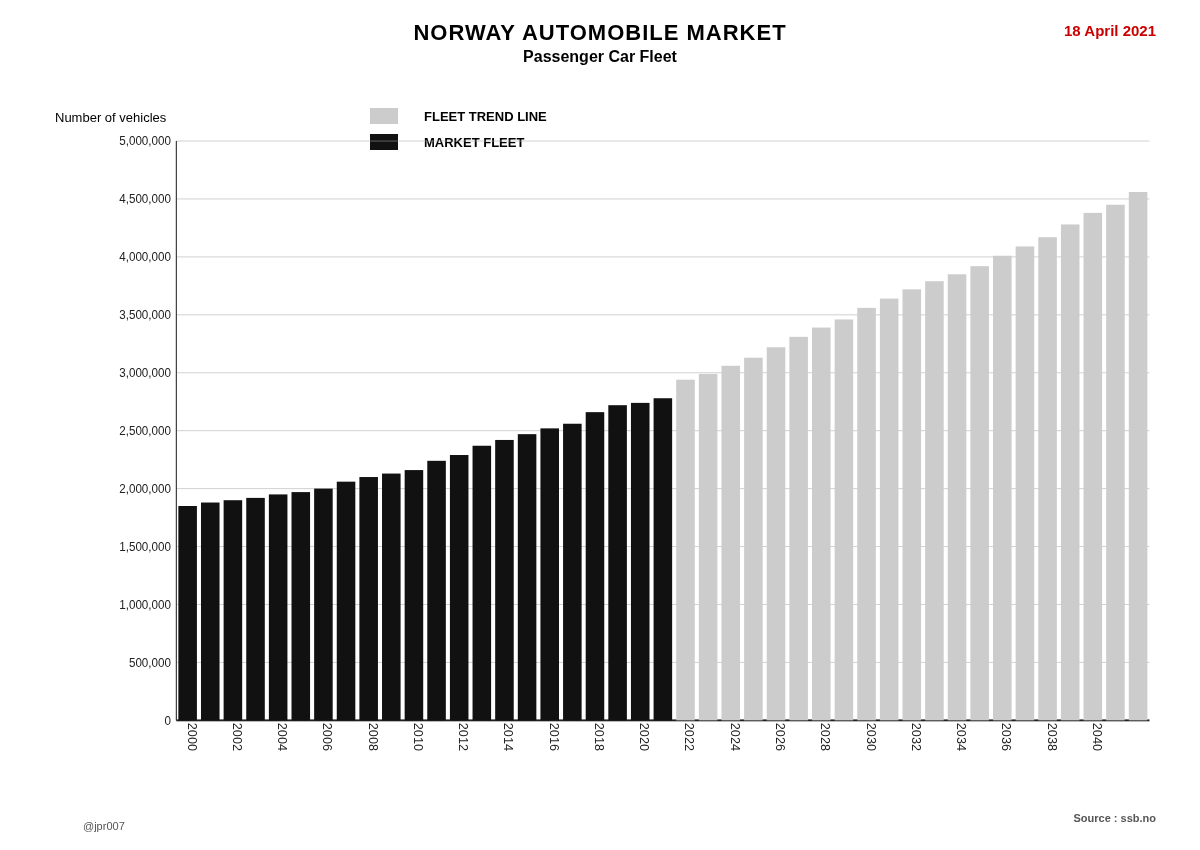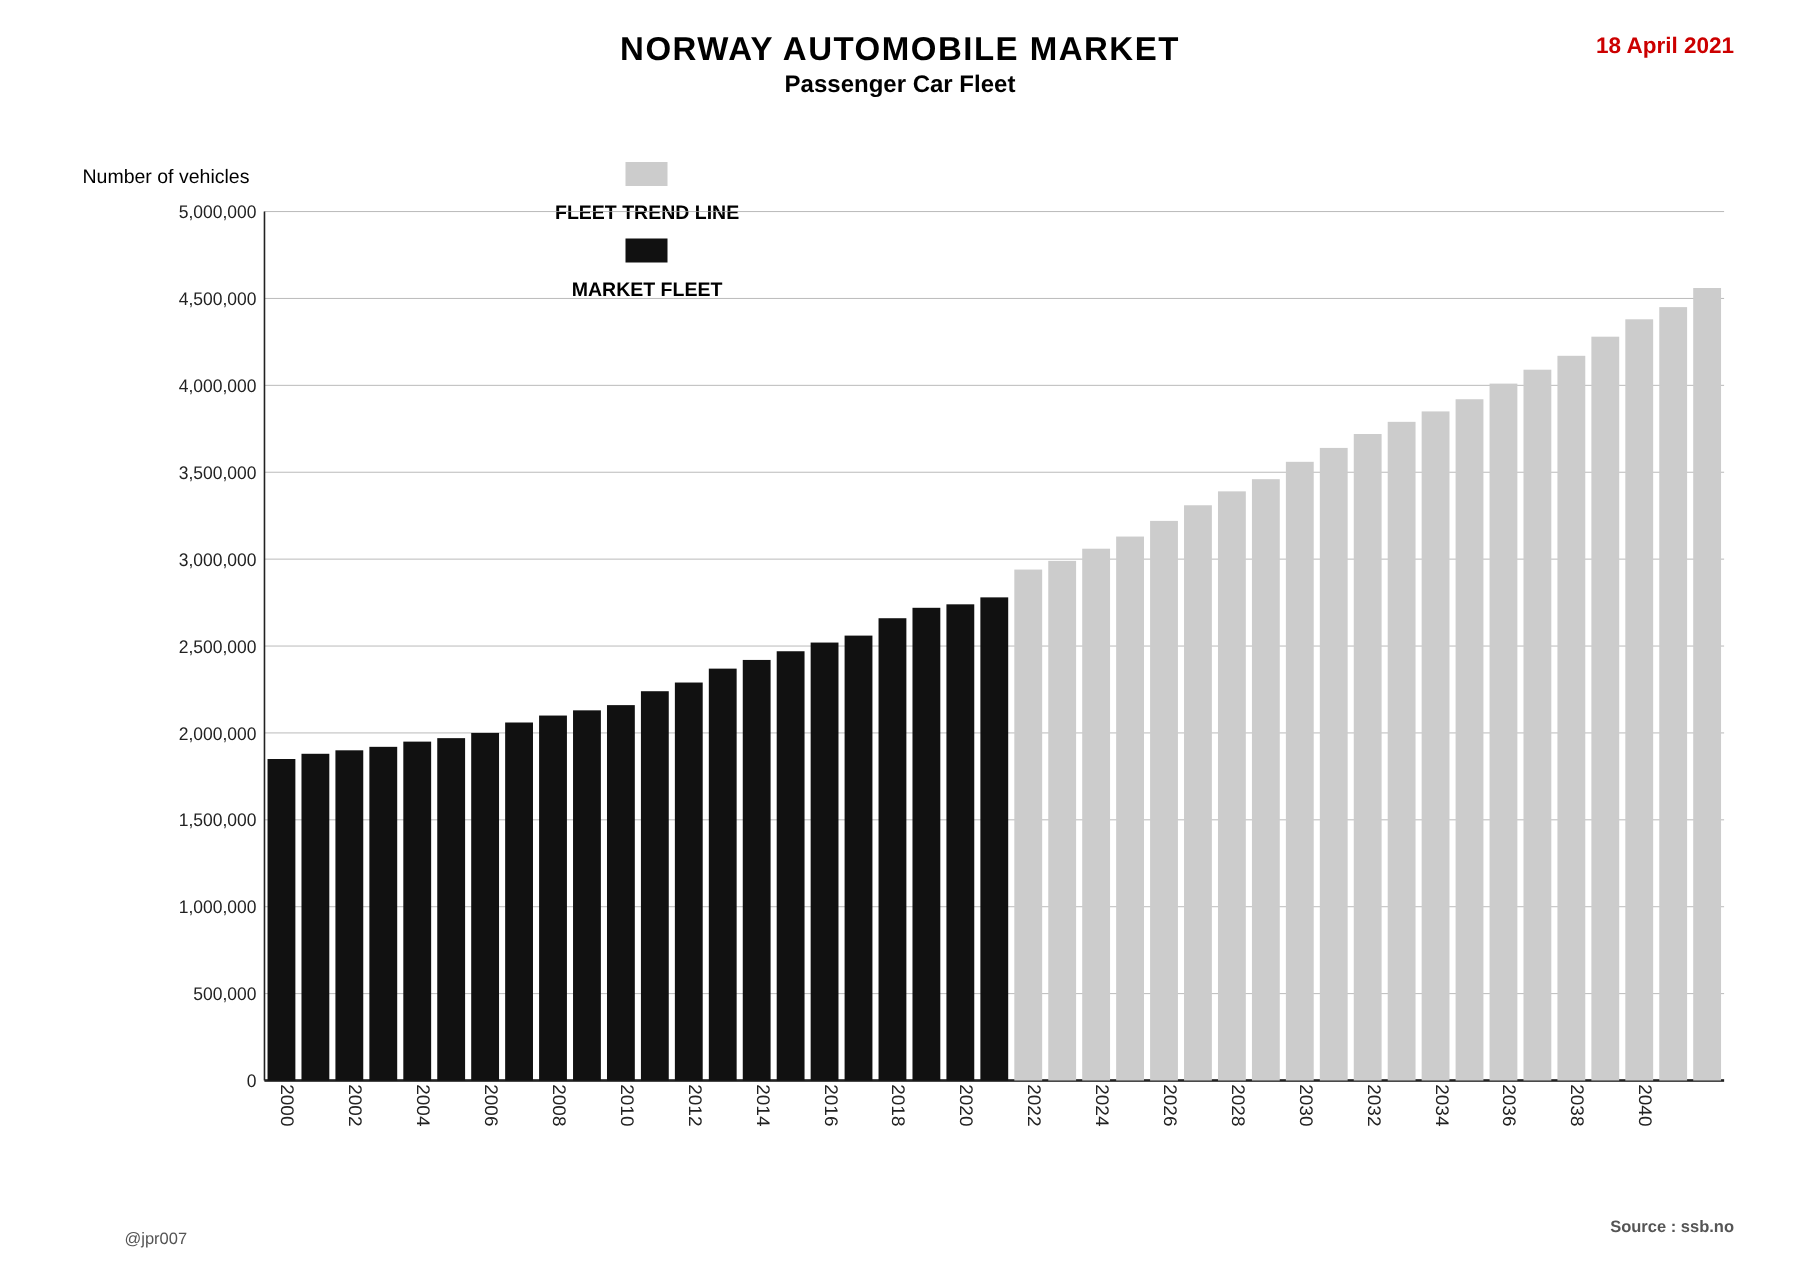--- a/index.html
+++ b/index.html
@@ -50,24 +50,23 @@
       position: absolute;
       left: 370px;
       top: 108px;
       display: flex;
       flex-direction: column;
       gap: 10px;
     }
     .legend-item {
       display: flex;
       align-items: center;
-      gap: 10px;
+      gap: 26px;
       font-size: 13px;
       font-weight: bold;
-      flex-direction: column;
     }
     .legend-box {
       width: 28px;
       height: 16px;
       flex-shrink: 0;
     }
     .chart-area {
       position: absolute;
       left: 100px;
       top: 130px;

